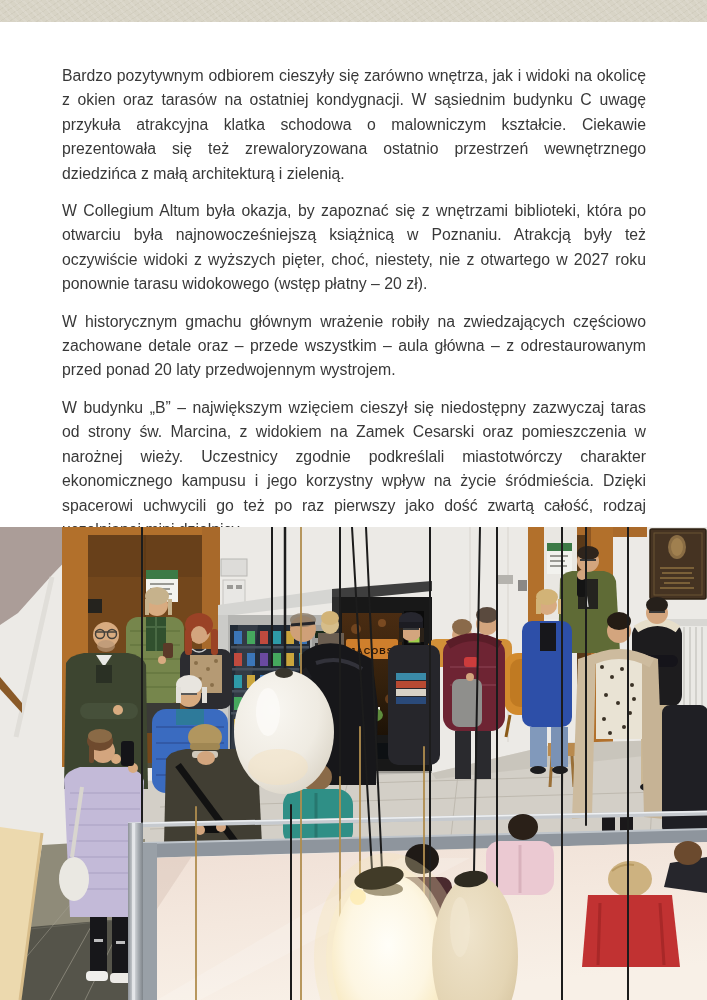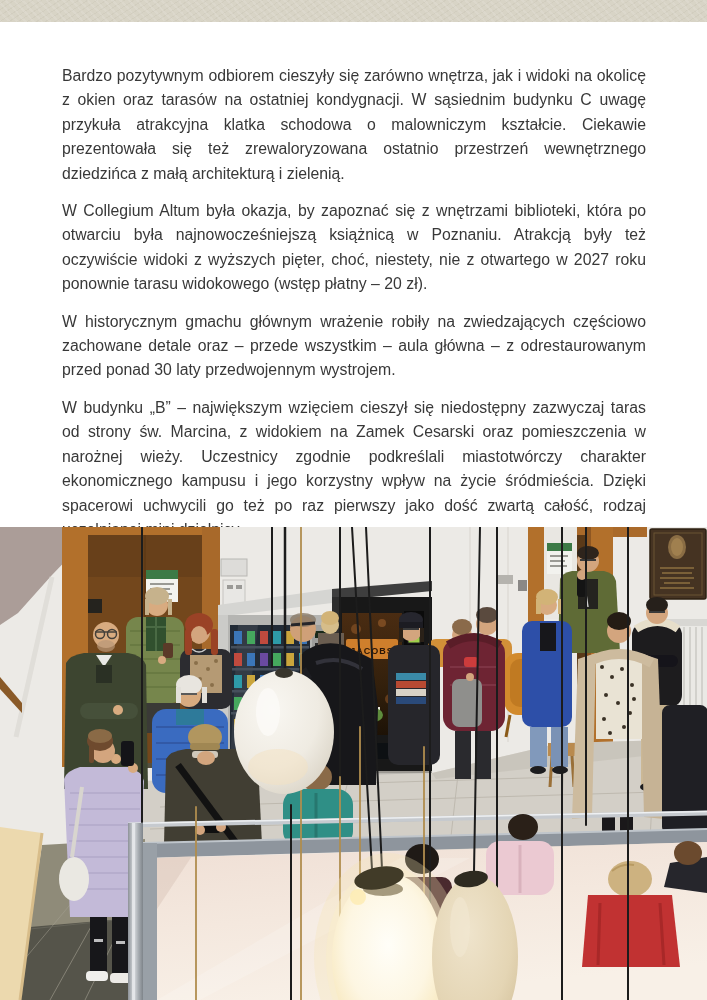--- a/index.html
+++ b/index.html
@@ -29,21 +29,21 @@
 </style>
 </head>
 <body>
 
 <div class="page">
   <div class="top-band"></div>
 
   <div class="article">
     <p>Bardzo pozytywnym odbiorem cieszyły się zarówno wnętrza, jak i widoki na okolicę z okien oraz tarasów na ostatniej kondygnacji. W sąsiednim budynku C uwagę przykuła atrakcyjna klatka schodowa o malowniczym kształcie. Ciekawie prezentowała się też zrewaloryzowana ostatnio przestrzeń wewnętrznego dziedzińca z małą architekturą i zielenią.</p>
     <p>W Collegium Altum była okazja, by zapoznać się z wnętrzami biblioteki, która po otwarciu była najnowocześniejszą książnicą w Poznaniu. Atrakcją były też oczywiście widoki z wyższych pięter, choć, niestety, nie z otwartego w 2027 roku ponownie tarasu widokowego (wstęp płatny – 20 zł).</p>
-    <p>W historycznym gmachu głównym wrażenie robiły na zwiedzających częściowo zachowane detale oraz – przede wszystkim – aula główna – z odrestaurowanym przed ponad 30 laty przedwojennym wystrojem.</p>
+    <p>W historycznym gmachu głównym wrażenie robiły na zwiedzających częściowo zachowane detale oraz – przede wszystkim – aula główna – z odrestaurowanym przed ponad 20 laty przedwojennym wystrojem.</p>
     <p>W budynku „B” – największym wzięciem cieszył się niedostępny zazwyczaj taras od strony św. Marcina, z widokiem na Zamek Cesarski oraz pomieszczenia w narożnej wieży. Uczestnicy zgodnie podkreślali miastotwórczy charakter ekonomicznego kampusu i jego korzystny wpływ na życie śródmieścia. Dzięki spacerowi uchwycili go też po raz pierwszy jako dość zwartą całość, rodzaj uczelnianej mini dzielnicy.</p>
   </div>
 
   <div class="photo">
   <svg viewBox="0 0 707 473" xmlns="http://www.w3.org/2000/svg">
     <defs>
       <linearGradient id="coffeeWin" x1="0" y1="0" x2="0" y2="1">
         <stop offset="0" stop-color="#4a2c12"></stop>
             <stop offset="0.6" stop-color="#33200c"></stop>
             <stop offset="1" stop-color="#1d1206"></stop>

